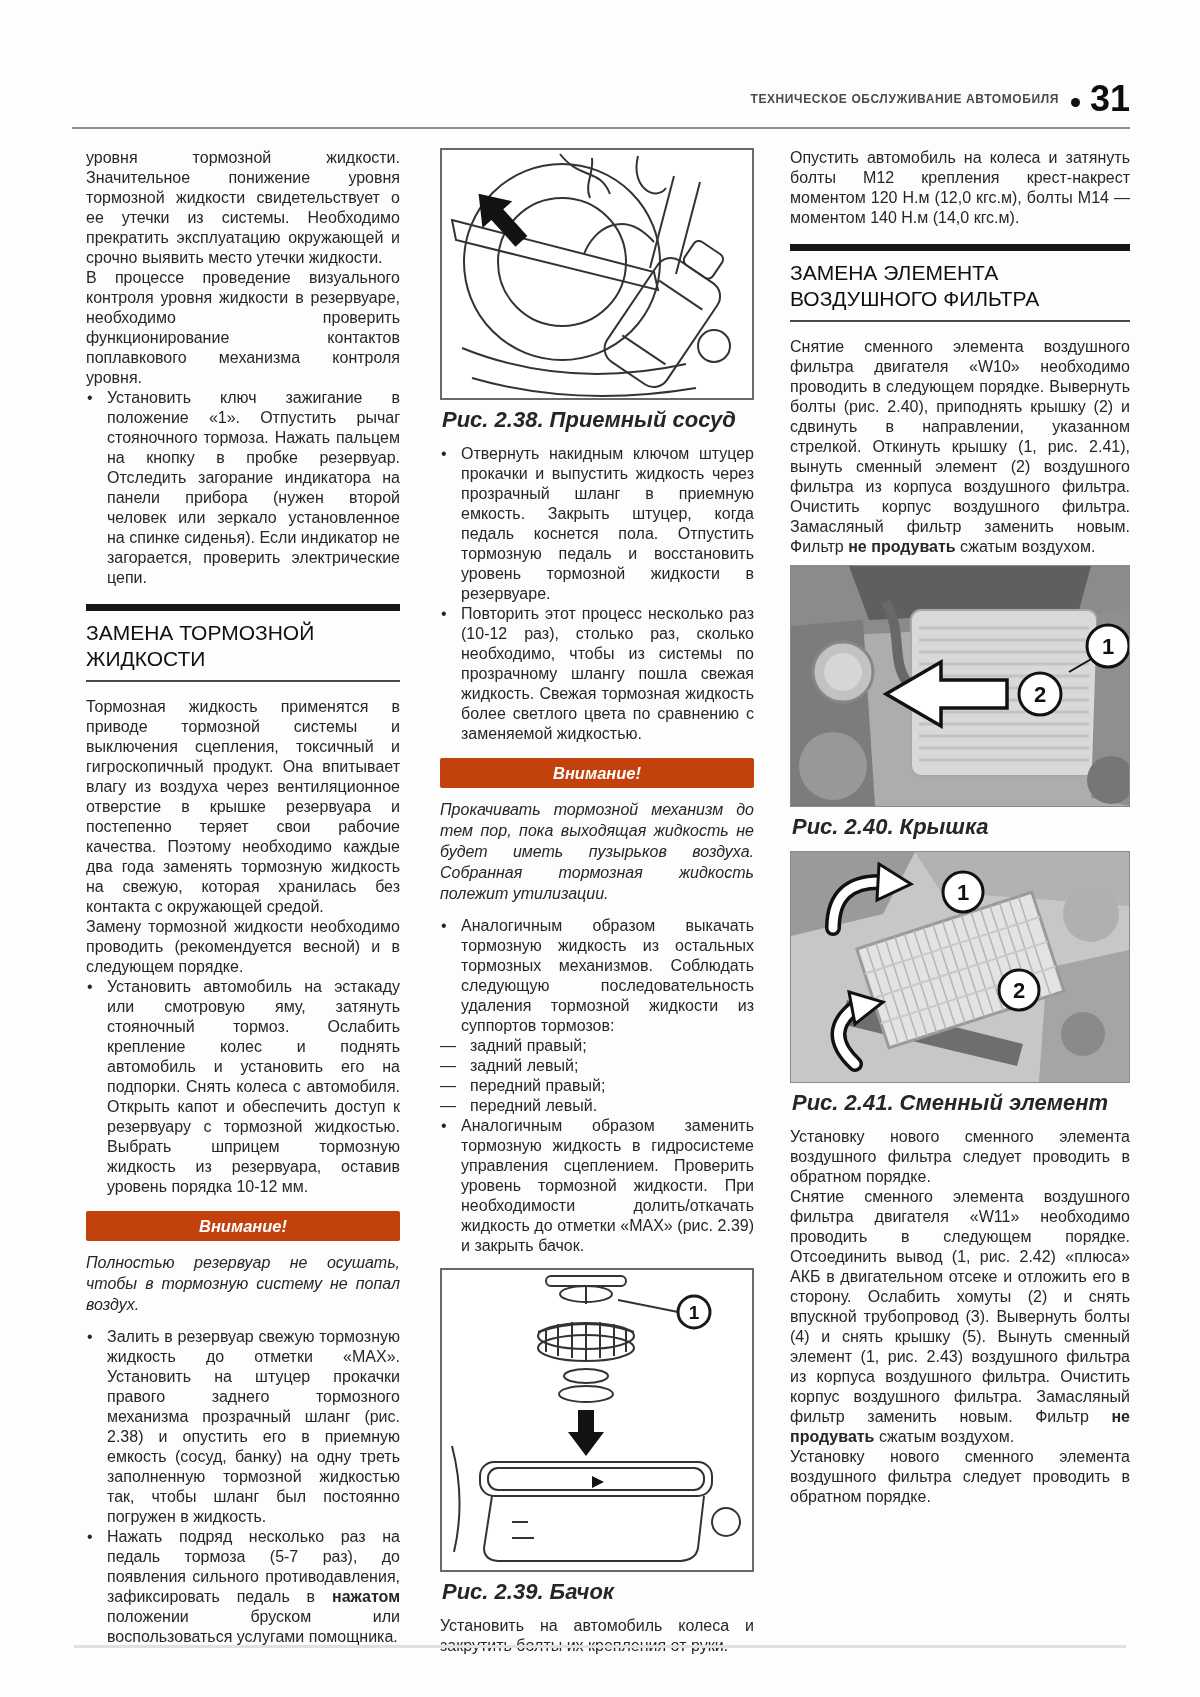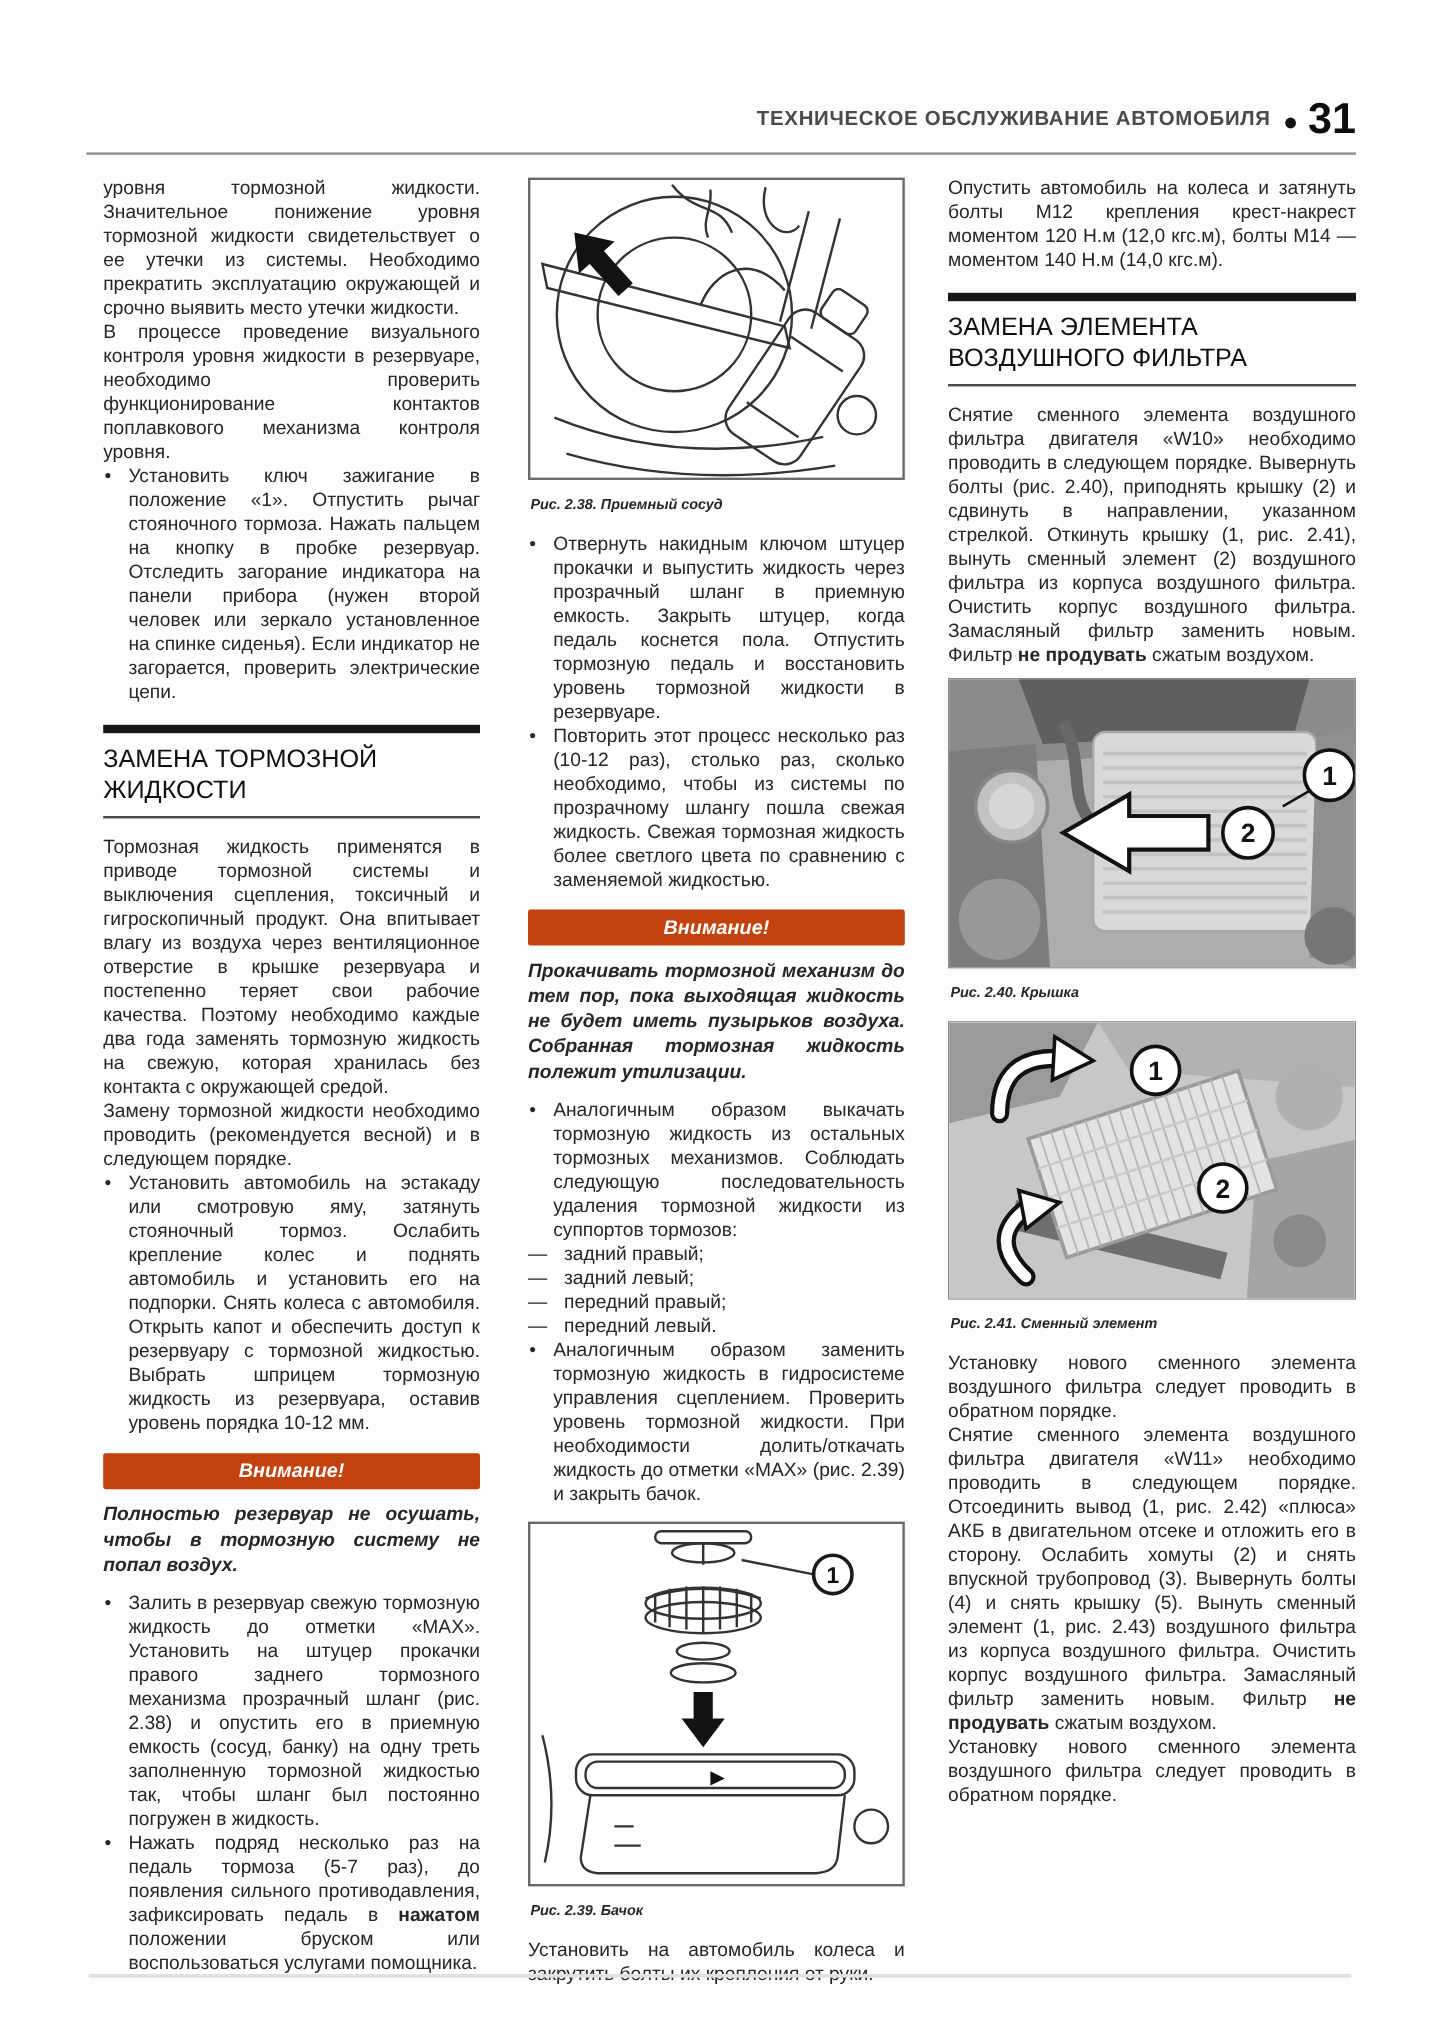--- a/index.html
+++ b/index.html
@@ -2,21 +2,21 @@
 <html lang="ru"><head>
 <meta charset="utf-8">
 <style>
   html,body{margin:0;padding:0;background:#e8e8e8;}
   .page{
     position:relative;width:1200px;height:1697px;background:#fdfdfd;
     font-family:"Liberation Sans",sans-serif;color:#262626;overflow:hidden;
   }
   
   .hdr{position:absolute;top:84px;left:72px;width:1058px;display:flex;justify-content:flex-end;align-items:center;}
-  .hdr-title{font-size:17px;letter-spacing:.6px;color:#4a4a4a;font-weight:bold;}
+  .hdr-title{font-size:12px;letter-spacing:.6px;color:#4a4a4a;font-weight:bold;}
   .hdr-dot{width:9px;height:9px;border-radius:50%;background:#111;margin:6px 10px 0 12px;}
   .hdr-num{font-size:36px;font-weight:bold;color:#0d0d0d;line-height:30px;}
   .hdr-rule{position:absolute;top:127px;left:72px;width:1058px;height:2px;background:#8f8f8f;}
   
   .col{position:absolute;top:148px;font-size:16px;line-height:20px;text-align:justify;}
   .col-left{left:86px;width:314px;}
   .col-mid{left:440px;width:314px;}
   .col-right{left:790px;width:340px;}
   .p{margin:0;}
   .bullet{display:flex;}
@@ -25,26 +25,26 @@
   .dash-item{display:flex;}
   .dash-item .dm{flex:none;width:30px;}
   
   .section{margin:16px 0 0;}
   .section .bar{height:7px;background:#161616;margin-bottom:9px;}
   .section h2{font-size:21px;line-height:26px;font-weight:normal;margin:0 0 8px;color:#101010;text-align:left;}
   .section .rule{height:2px;background:#4a4a4a;margin-bottom:15px;}
   
   .warn-bar{margin:14px 0 11px;height:30px;line-height:30px;background:#c2410c;color:#fff;
     font-weight:bold;font-style:italic;text-align:center;font-size:16.5px;border-radius:2px;}
-  .warn-text{font-weight:bold;font-style:italic;margin:0 0 12px;line-height:21px;}
+  .warn-text{font-weight:normal;font-style:italic;margin:0 0 12px;line-height:21px;}
   
   .fig{margin:0 0 4px;}
   .fig-frame{border:2px solid #6a6a6a;background:#fff;line-height:0;}
   .photo-frame{border:1px solid #8a8a8a;line-height:0;}
-  .fig-caption{font-weight:bold;font-style:italic;font-size:12px;margin:10px 0 14px 2px;text-align:left;}
+  .fig-caption{font-weight:bold;font-style:italic;font-size:22px;margin:10px 0 14px 2px;text-align:left;}
   .mt8{margin-top:8px;} .mt12{margin-top:12px;}
   .scan-line{position:absolute;top:1645px;left:74px;width:1052px;height:3px;background:#e1e1e1;}
   svg text.callout{font-family:"Liberation Sans",sans-serif;font-weight:bold;}
 </style>
 </head>
 <body>
 
 <div class="page">
 
   <div class="hdr">

